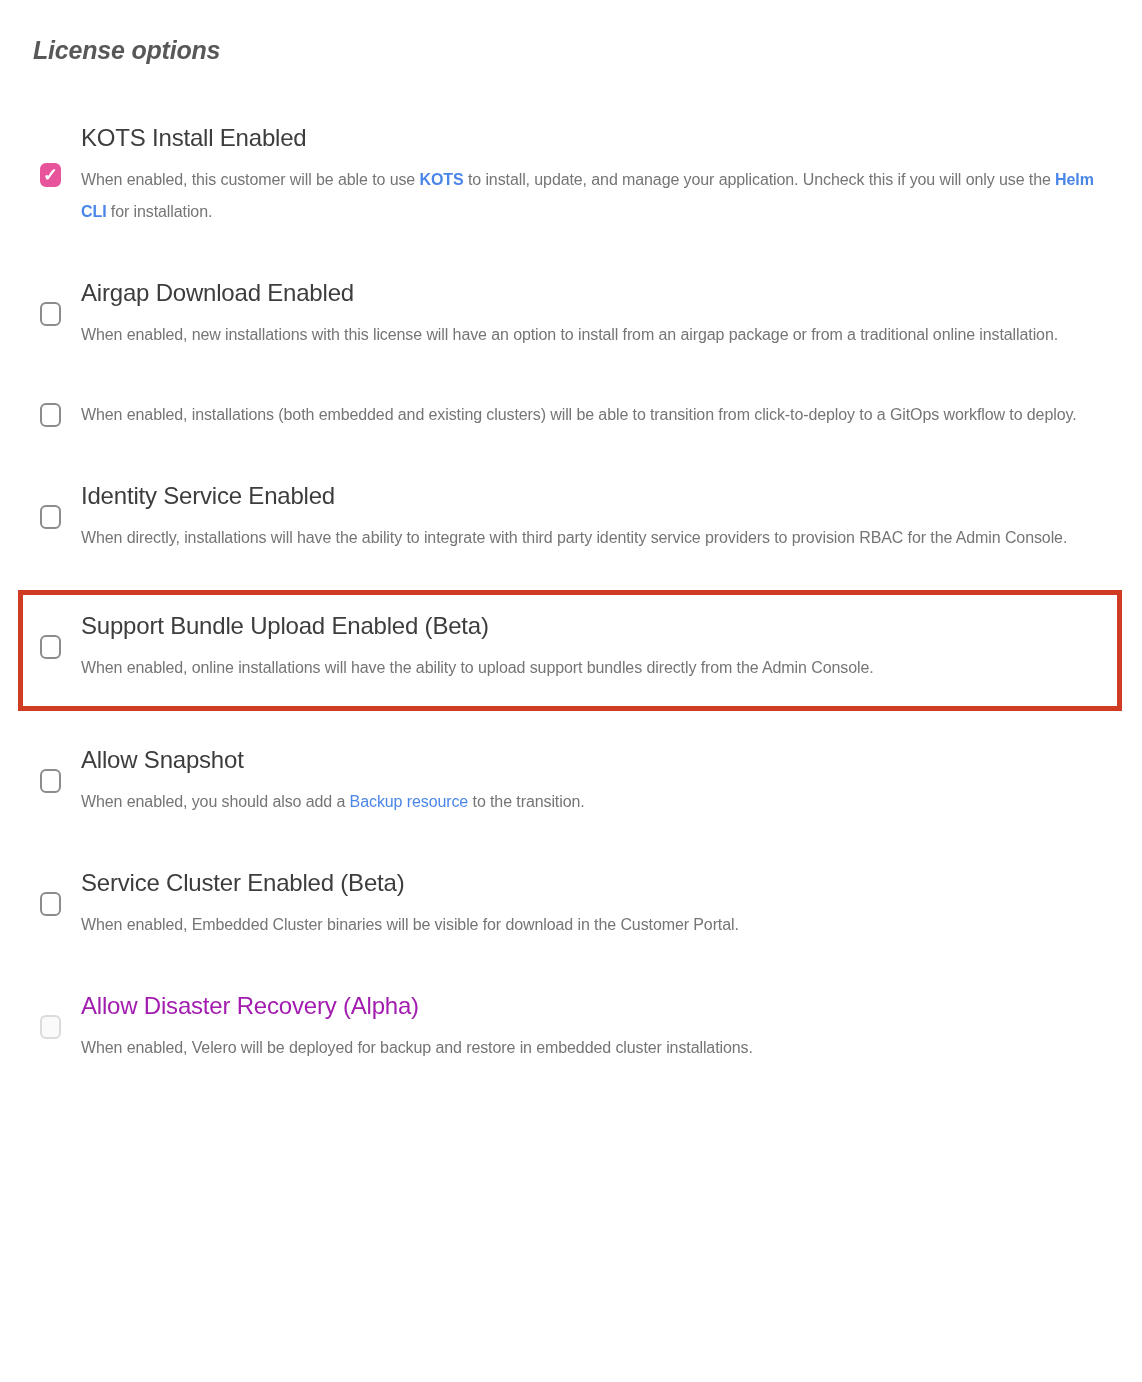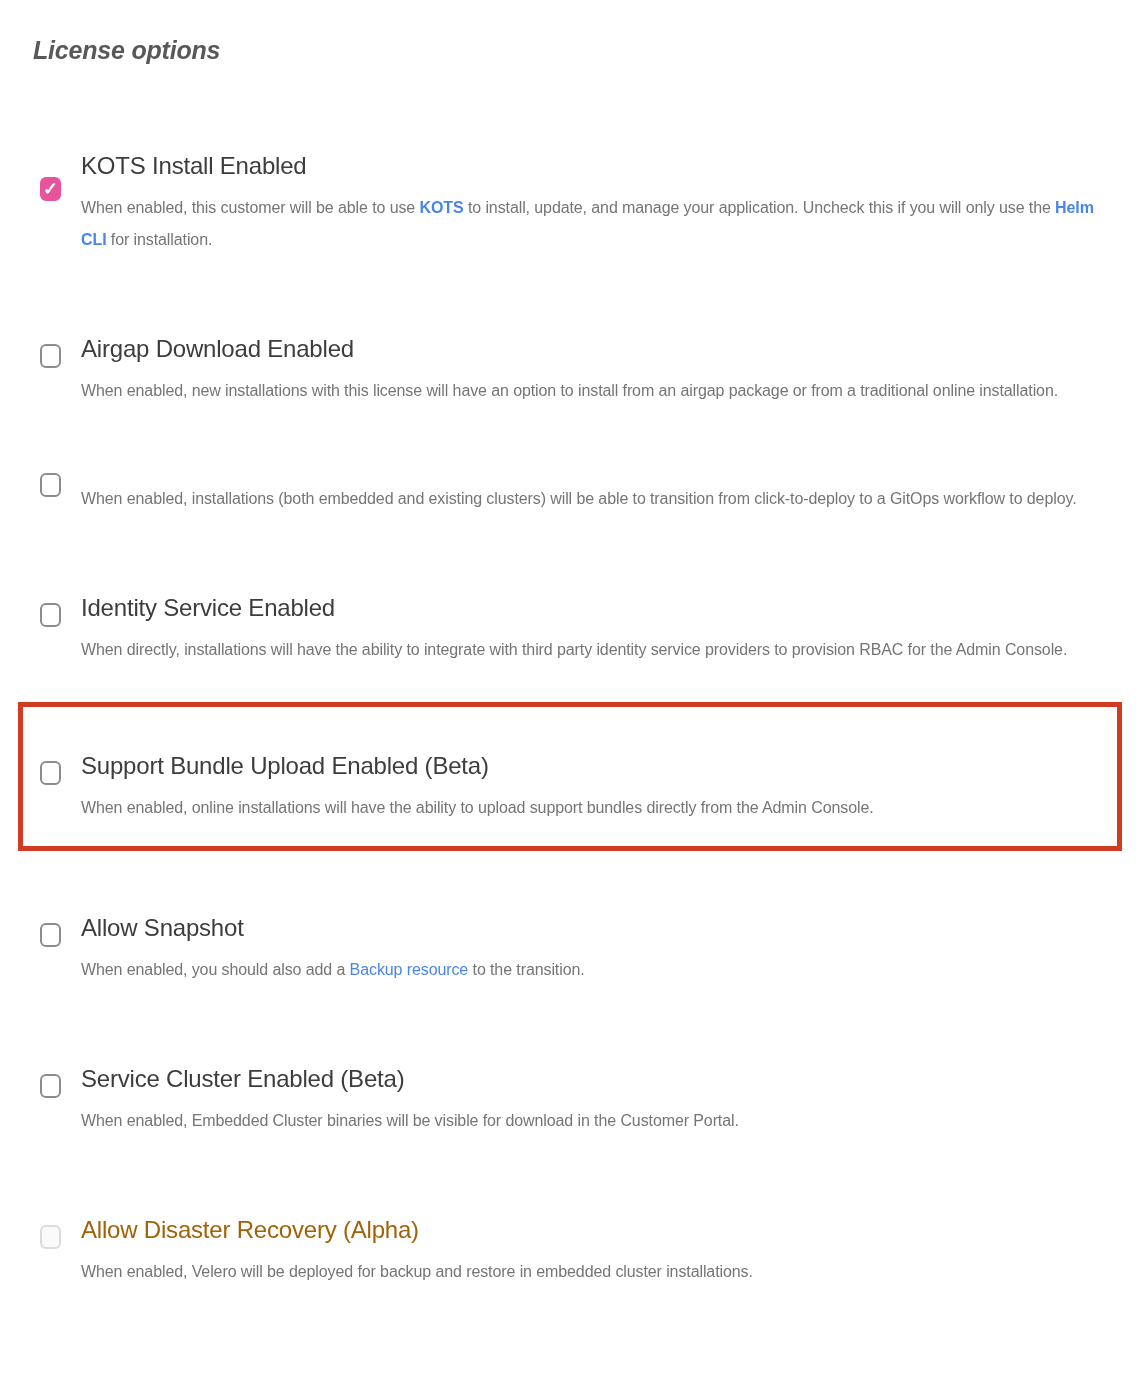--- a/index.html
+++ b/index.html
@@ -54,30 +54,30 @@
     color:#ffffff;
     font-size:18px;
     font-weight:bold;
     line-height:1;
   }
   .option.disabled .checkbox{
     border-color:#DBDBDB;
     background:#FAFAFA;
     cursor:default;
   }
-  .option-content{flex:1 1 auto; min-width:0;margin-top:28px;}
+  .option-content{flex:1 1 auto; min-width:0;}
   .option-title{
     font-size:24px;
     font-weight:400;
     color:#3D3D3D;
     margin:0 0 9px 0;
     line-height:34px;
     letter-spacing:-0.2px;
   }
-  .option.disabled .option-title{color:#a16207;}
+  .option.disabled .option-title{color:#a21caf;}
   .title-note{
     color:var(--blue);
     font-size:21px;
     cursor:pointer;
   }
   .title-note:empty{display:none;}
   .option-desc{
     font-size:16px;
     color:#757575;
     line-height:32px;

